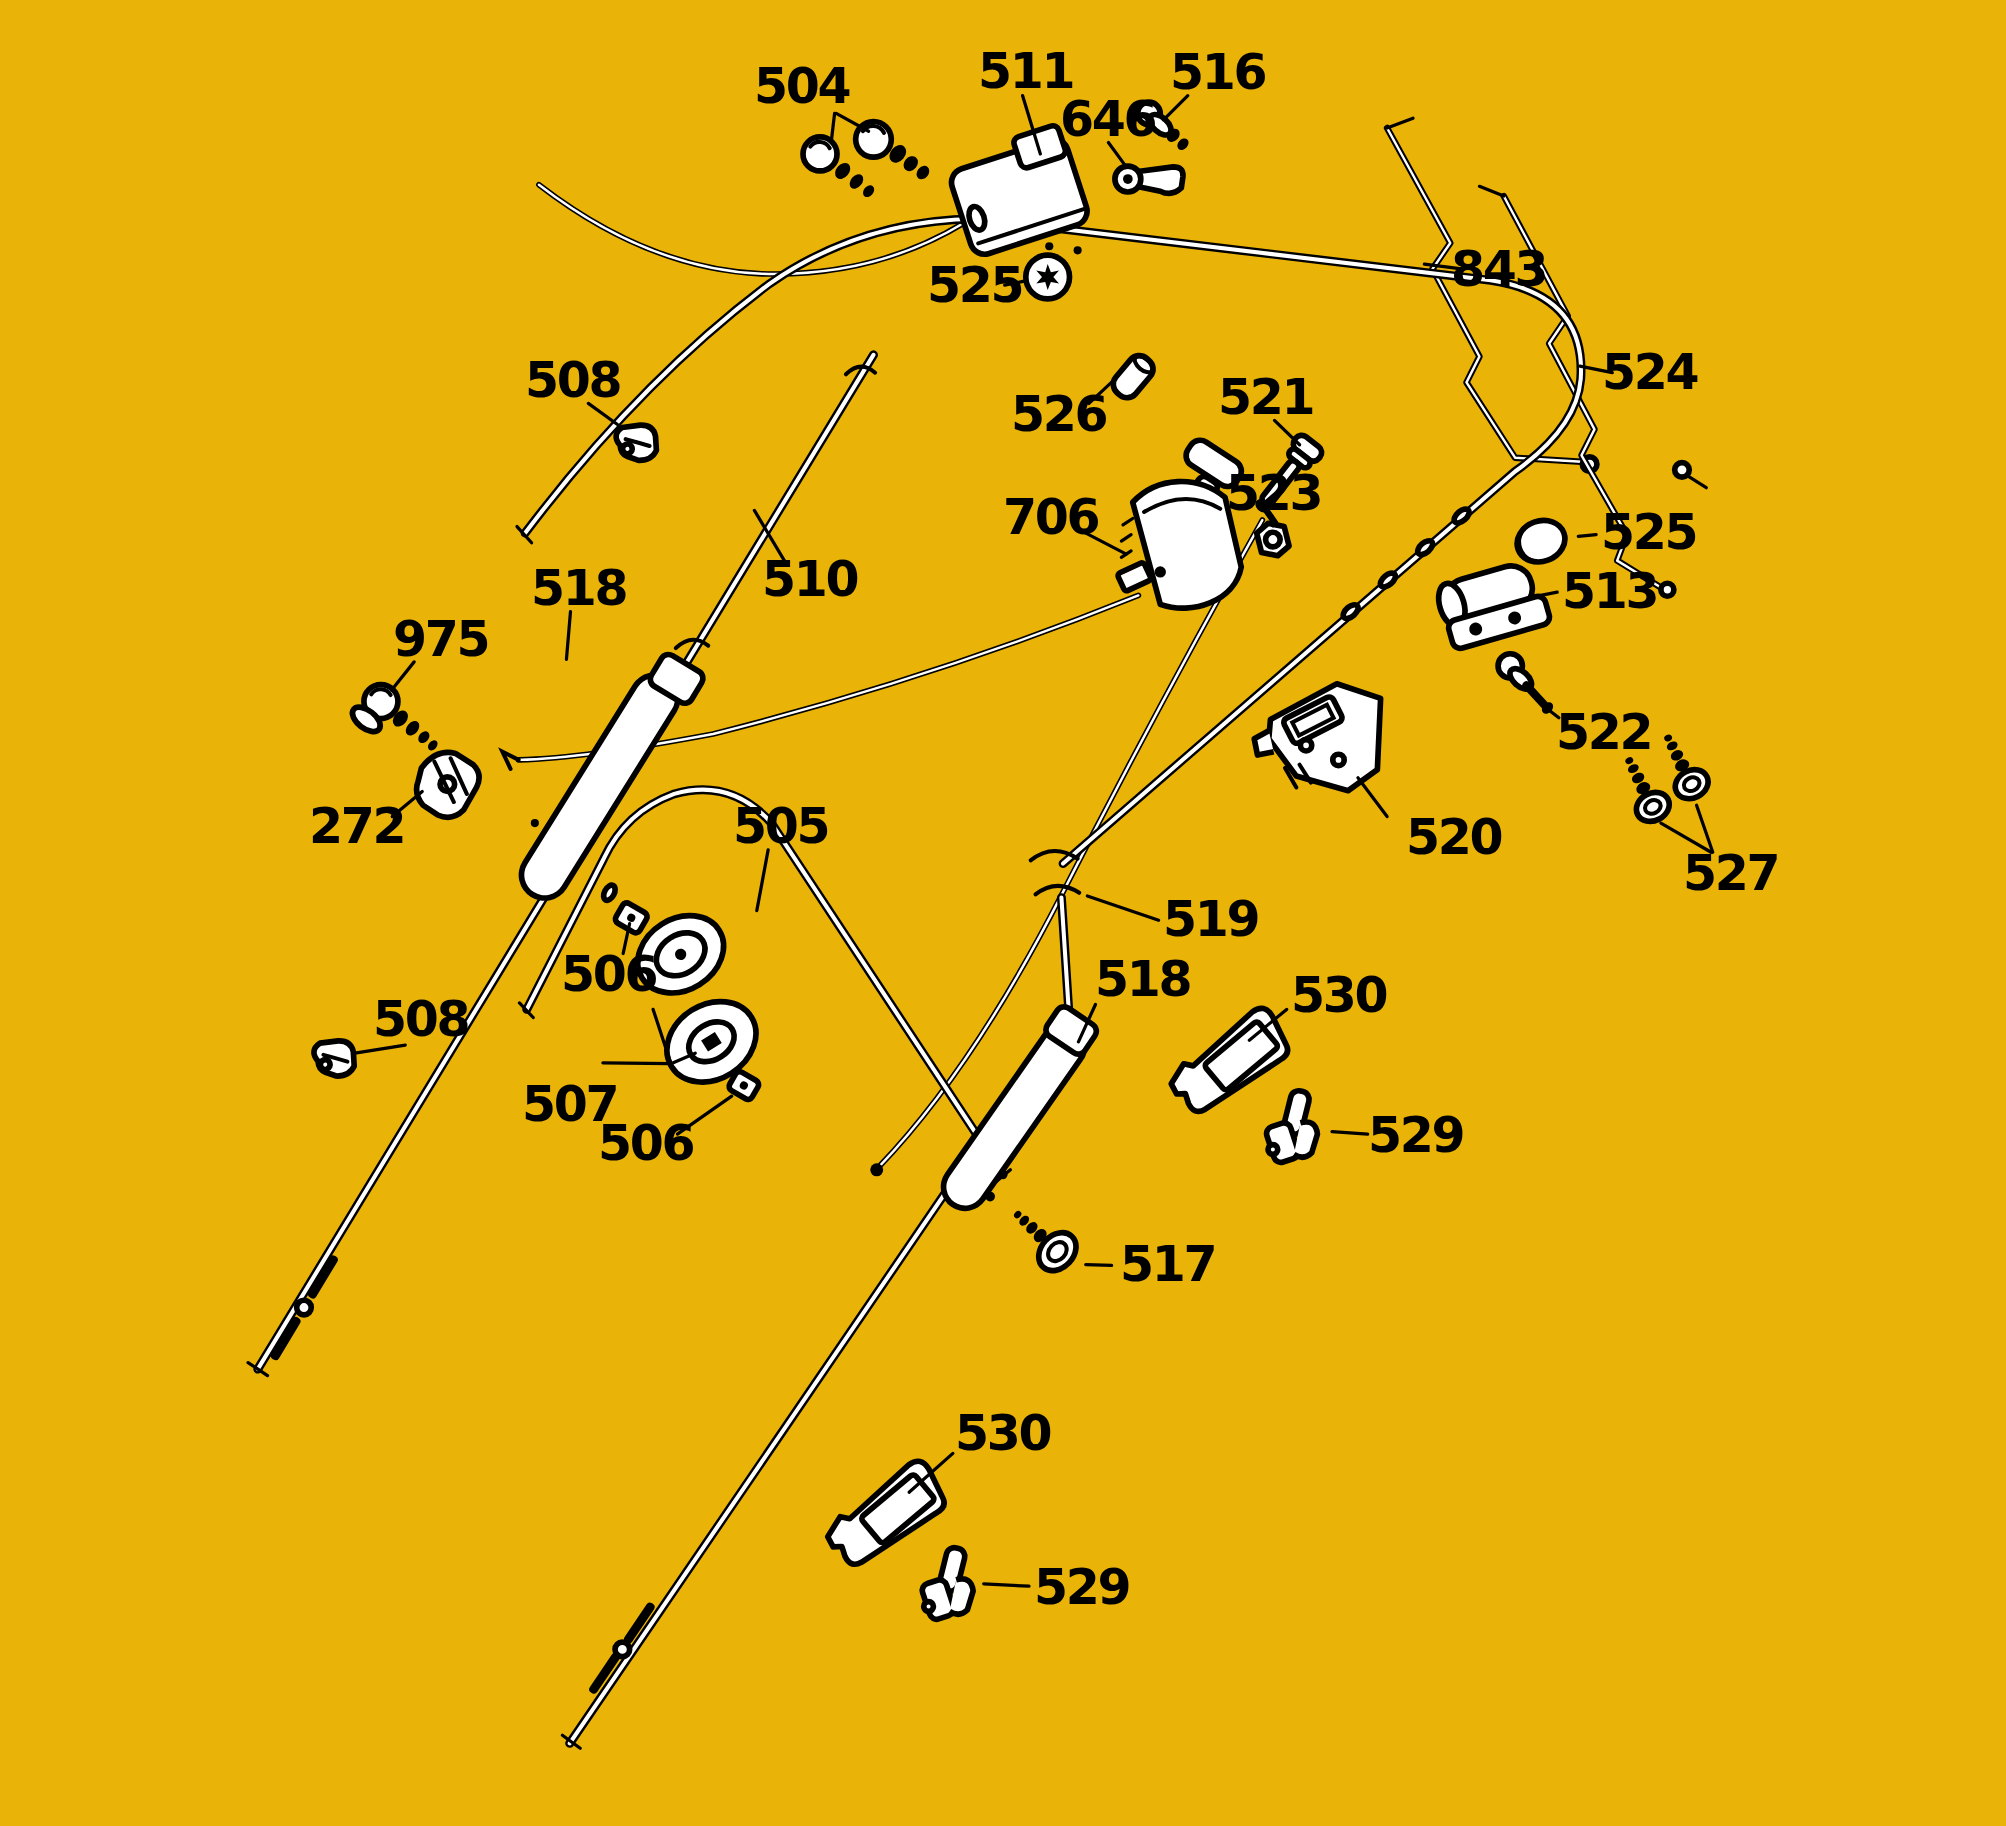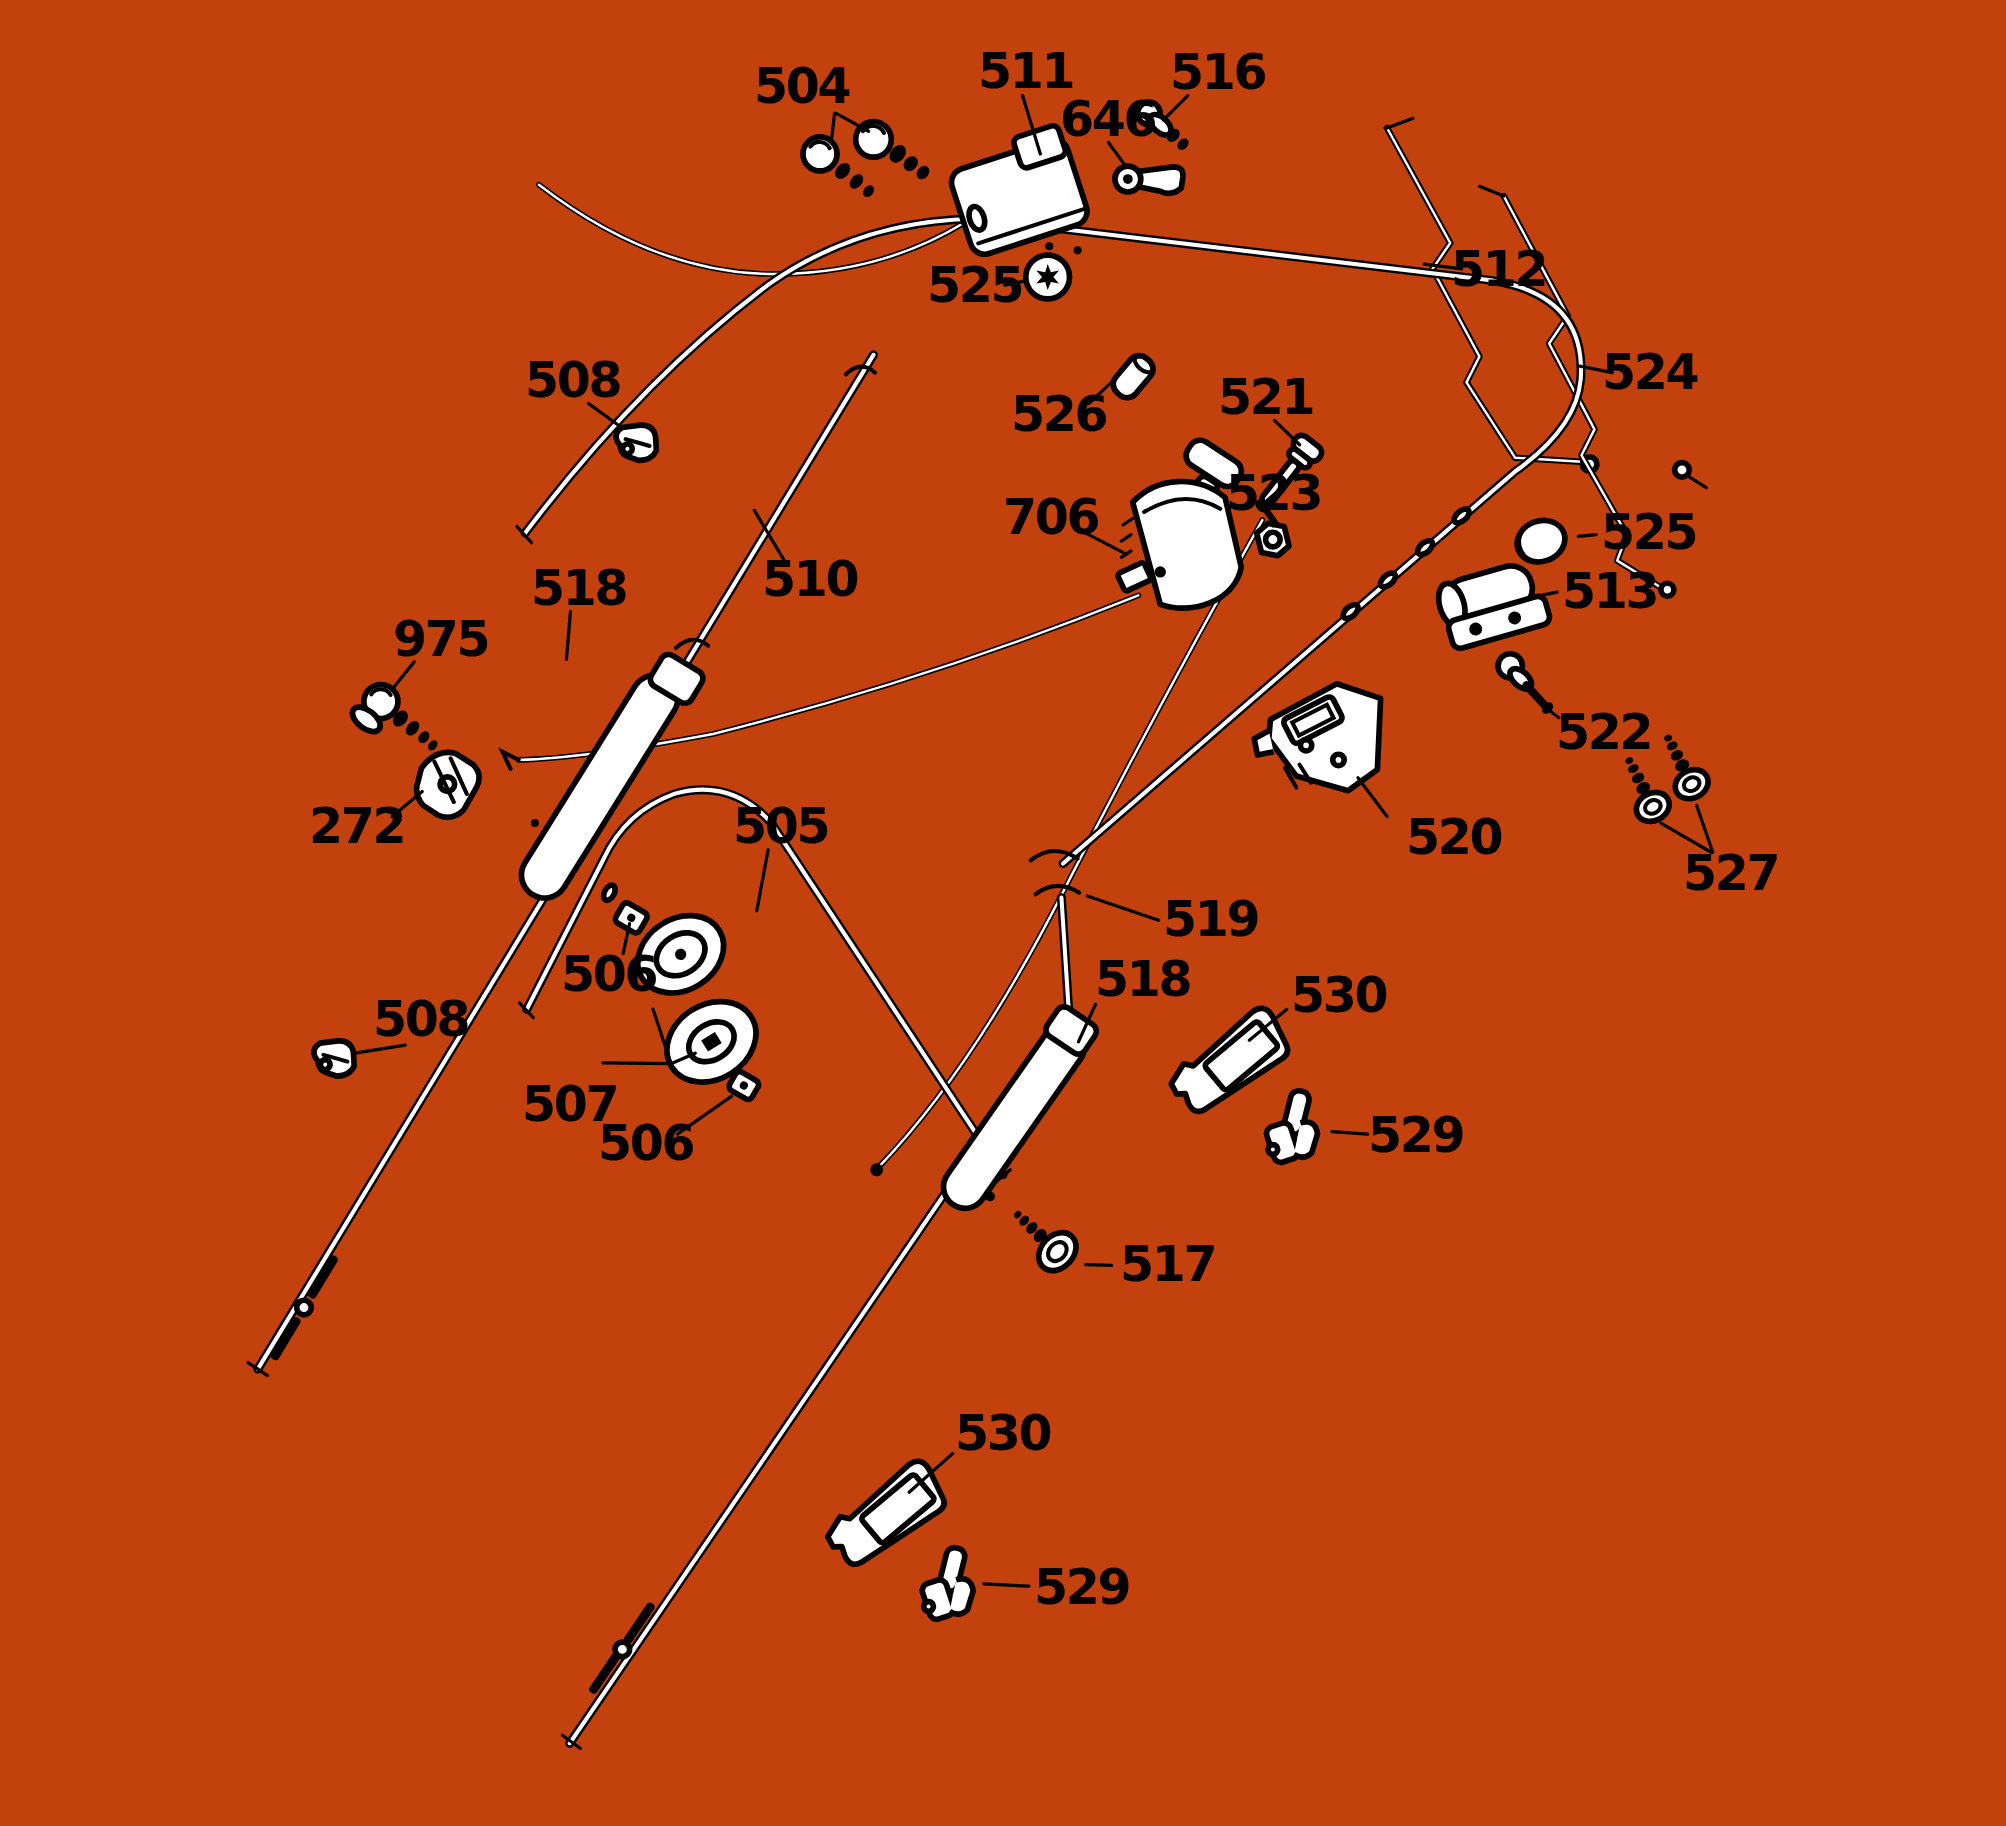--- a/index.html
+++ b/index.html
@@ -1,16 +1,16 @@
 <!DOCTYPE html>
 <html style="font-size:13px"><head>
 <meta charset="utf-8">
 <style>
   html,body{margin:0;padding:0;background:#ffffff;}
-  #canvas{position:relative;width:2007px;height:1826px;background:#c2410c;overflow:hidden;
+  #canvas{position:relative;width:2007px;height:1826px;background:#eab308;overflow:hidden;
           font-family:"DejaVu Sans","Liberation Sans",sans-serif;}
   #art{position:absolute;left:0;top:0;}
   .lbl{position:absolute;font-size:49px;font-weight:bold;letter-spacing:-2.4px;color:#000;
        line-height:1;white-space:nowrap;user-select:none;}
   .part{fill:#ffffff;stroke:#000000;stroke-width:7;stroke-linejoin:round;}
   .ln{stroke:#000000;stroke-width:4;fill:none;stroke-linecap:round;}
   .blk{fill:#000000;stroke:none;}
   .tubeO{fill:none;stroke:#000;stroke-width:11;stroke-linecap:round;stroke-linejoin:round;}
   .tubeI{fill:none;stroke:#fff;stroke-width:5;stroke-linecap:round;stroke-linejoin:round;}
   .thinO{fill:none;stroke:#000;stroke-width:7;stroke-linecap:round;}
@@ -371,21 +371,21 @@
     <line class="ln" x1="1270" y1="1958" x2="1214" y2="1955"></line>
     <line class="ln" x1="500" y1="1290" x2="438" y2="1300"></line>
   </g>
 </svg>
 
 <div class="lbl" style="left:754px;top:62px">504</div>
 <div class="lbl" style="left:978px;top:47px">511</div>
 <div class="lbl" style="left:1170px;top:48px">516</div>
 <div class="lbl" style="left:1060px;top:95px">646</div>
 <div class="lbl" style="left:927px;top:261px">525</div>
-<div class="lbl" style="left:1451px;top:245px">512</div>
+<div class="lbl" style="left:1451px;top:245px">843</div>
 <div class="lbl" style="left:1602px;top:348px">524</div>
 <div class="lbl" style="left:525px;top:356px">508</div>
 <div class="lbl" style="left:1011px;top:390px">526</div>
 <div class="lbl" style="left:1218px;top:373px">521</div>
 <div class="lbl" style="left:1226px;top:469px">523</div>
 <div class="lbl" style="left:1003px;top:493px">706</div>
 <div class="lbl" style="left:762px;top:555px">510</div>
 <div class="lbl" style="left:531px;top:564px">518</div>
 <div class="lbl" style="left:393px;top:615px">975</div>
 <div class="lbl" style="left:309px;top:802px">272</div>

